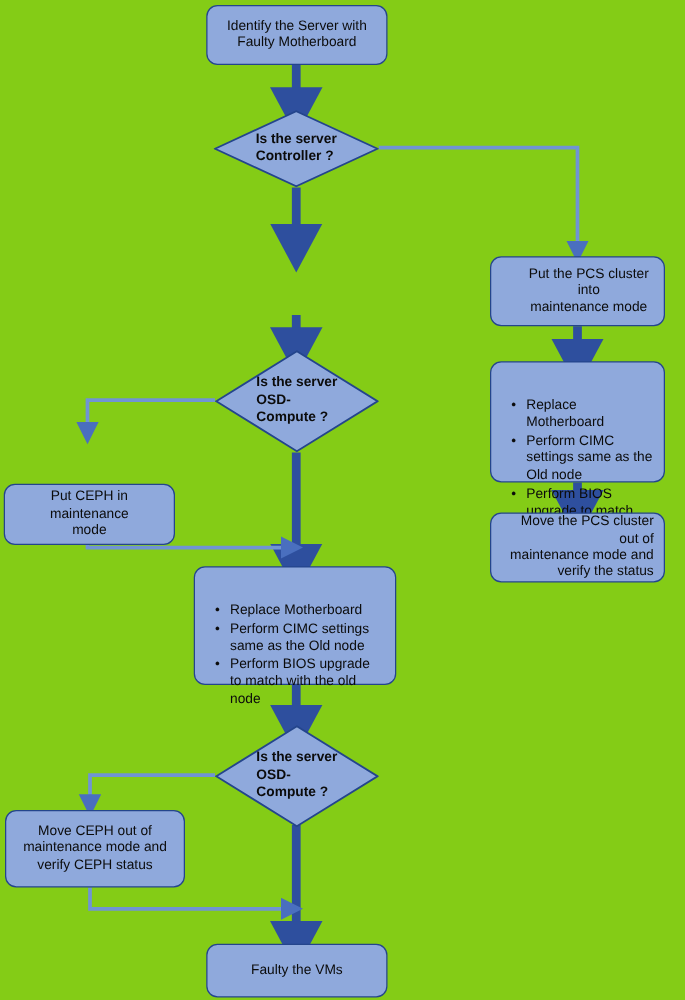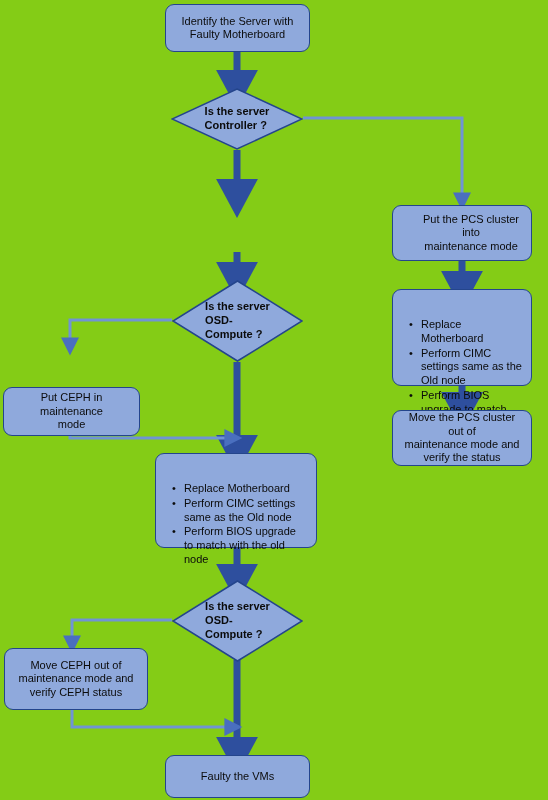--- a/index.html
+++ b/index.html
@@ -154,21 +154,21 @@
   </div>
 
   <div class="node bullets" style="left:392px; top:289px; width:140px; height:97px;">
     <ul>
       <li>Replace Motherboard</li>
       <li>Perform CIMC settings same as  the Old node</li>
       <li>Perform BIOS upgrade to match with the old node</li>
     </ul>
   </div>
 
-  <div class="node proc" style="left:392px; top:410px; width:140px; height:56px;">
+  <div class="node proc" style="left:392px; top:410px; width:140px; height:56px;text-align:right;">
     <span class="txt">Move the PCS cluster out of
 maintenance mode and
 verify the status</span>
   </div>
 
   <div class="diamond-wrap" style="left:172px; top:280px; width:131px; height:82px;">
     <svg class="dshape" width="131" height="82" viewBox="0 0 131 82">
       <polygon points="65.5,1 130,41 65.5,81 1,41" fill="#8FA9DC" stroke="#24458C" stroke-width="1.5"></polygon>
     </svg>
     <div class="diamond-label">Is the server

